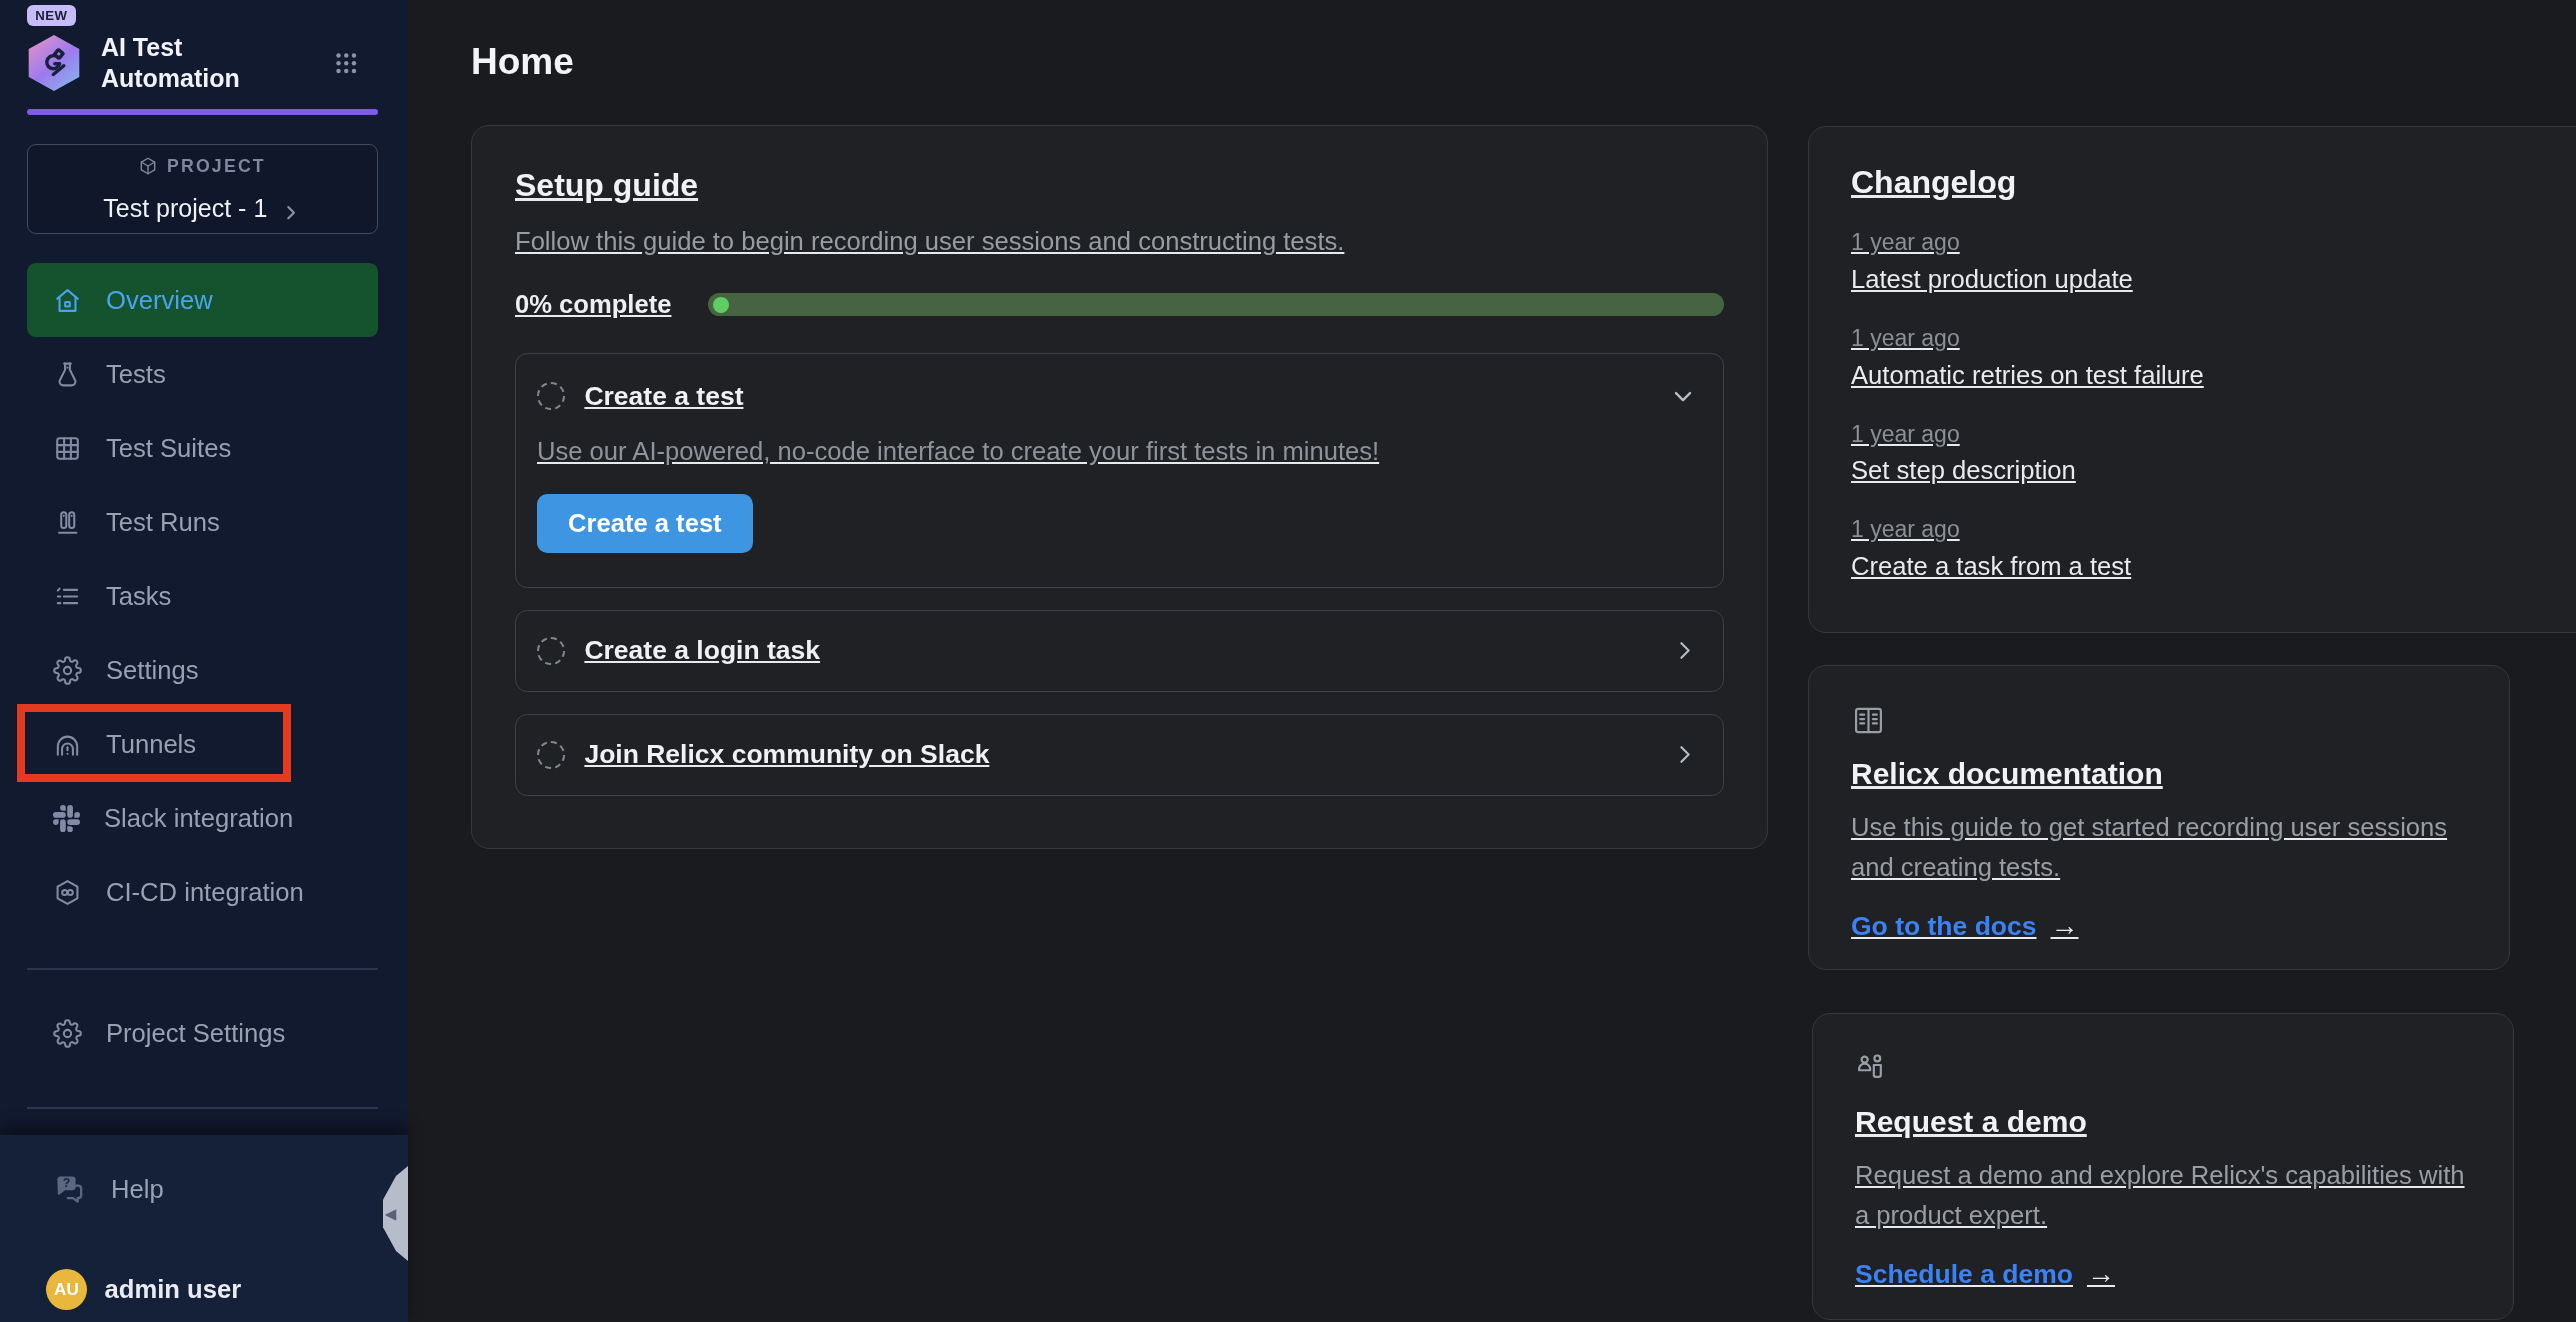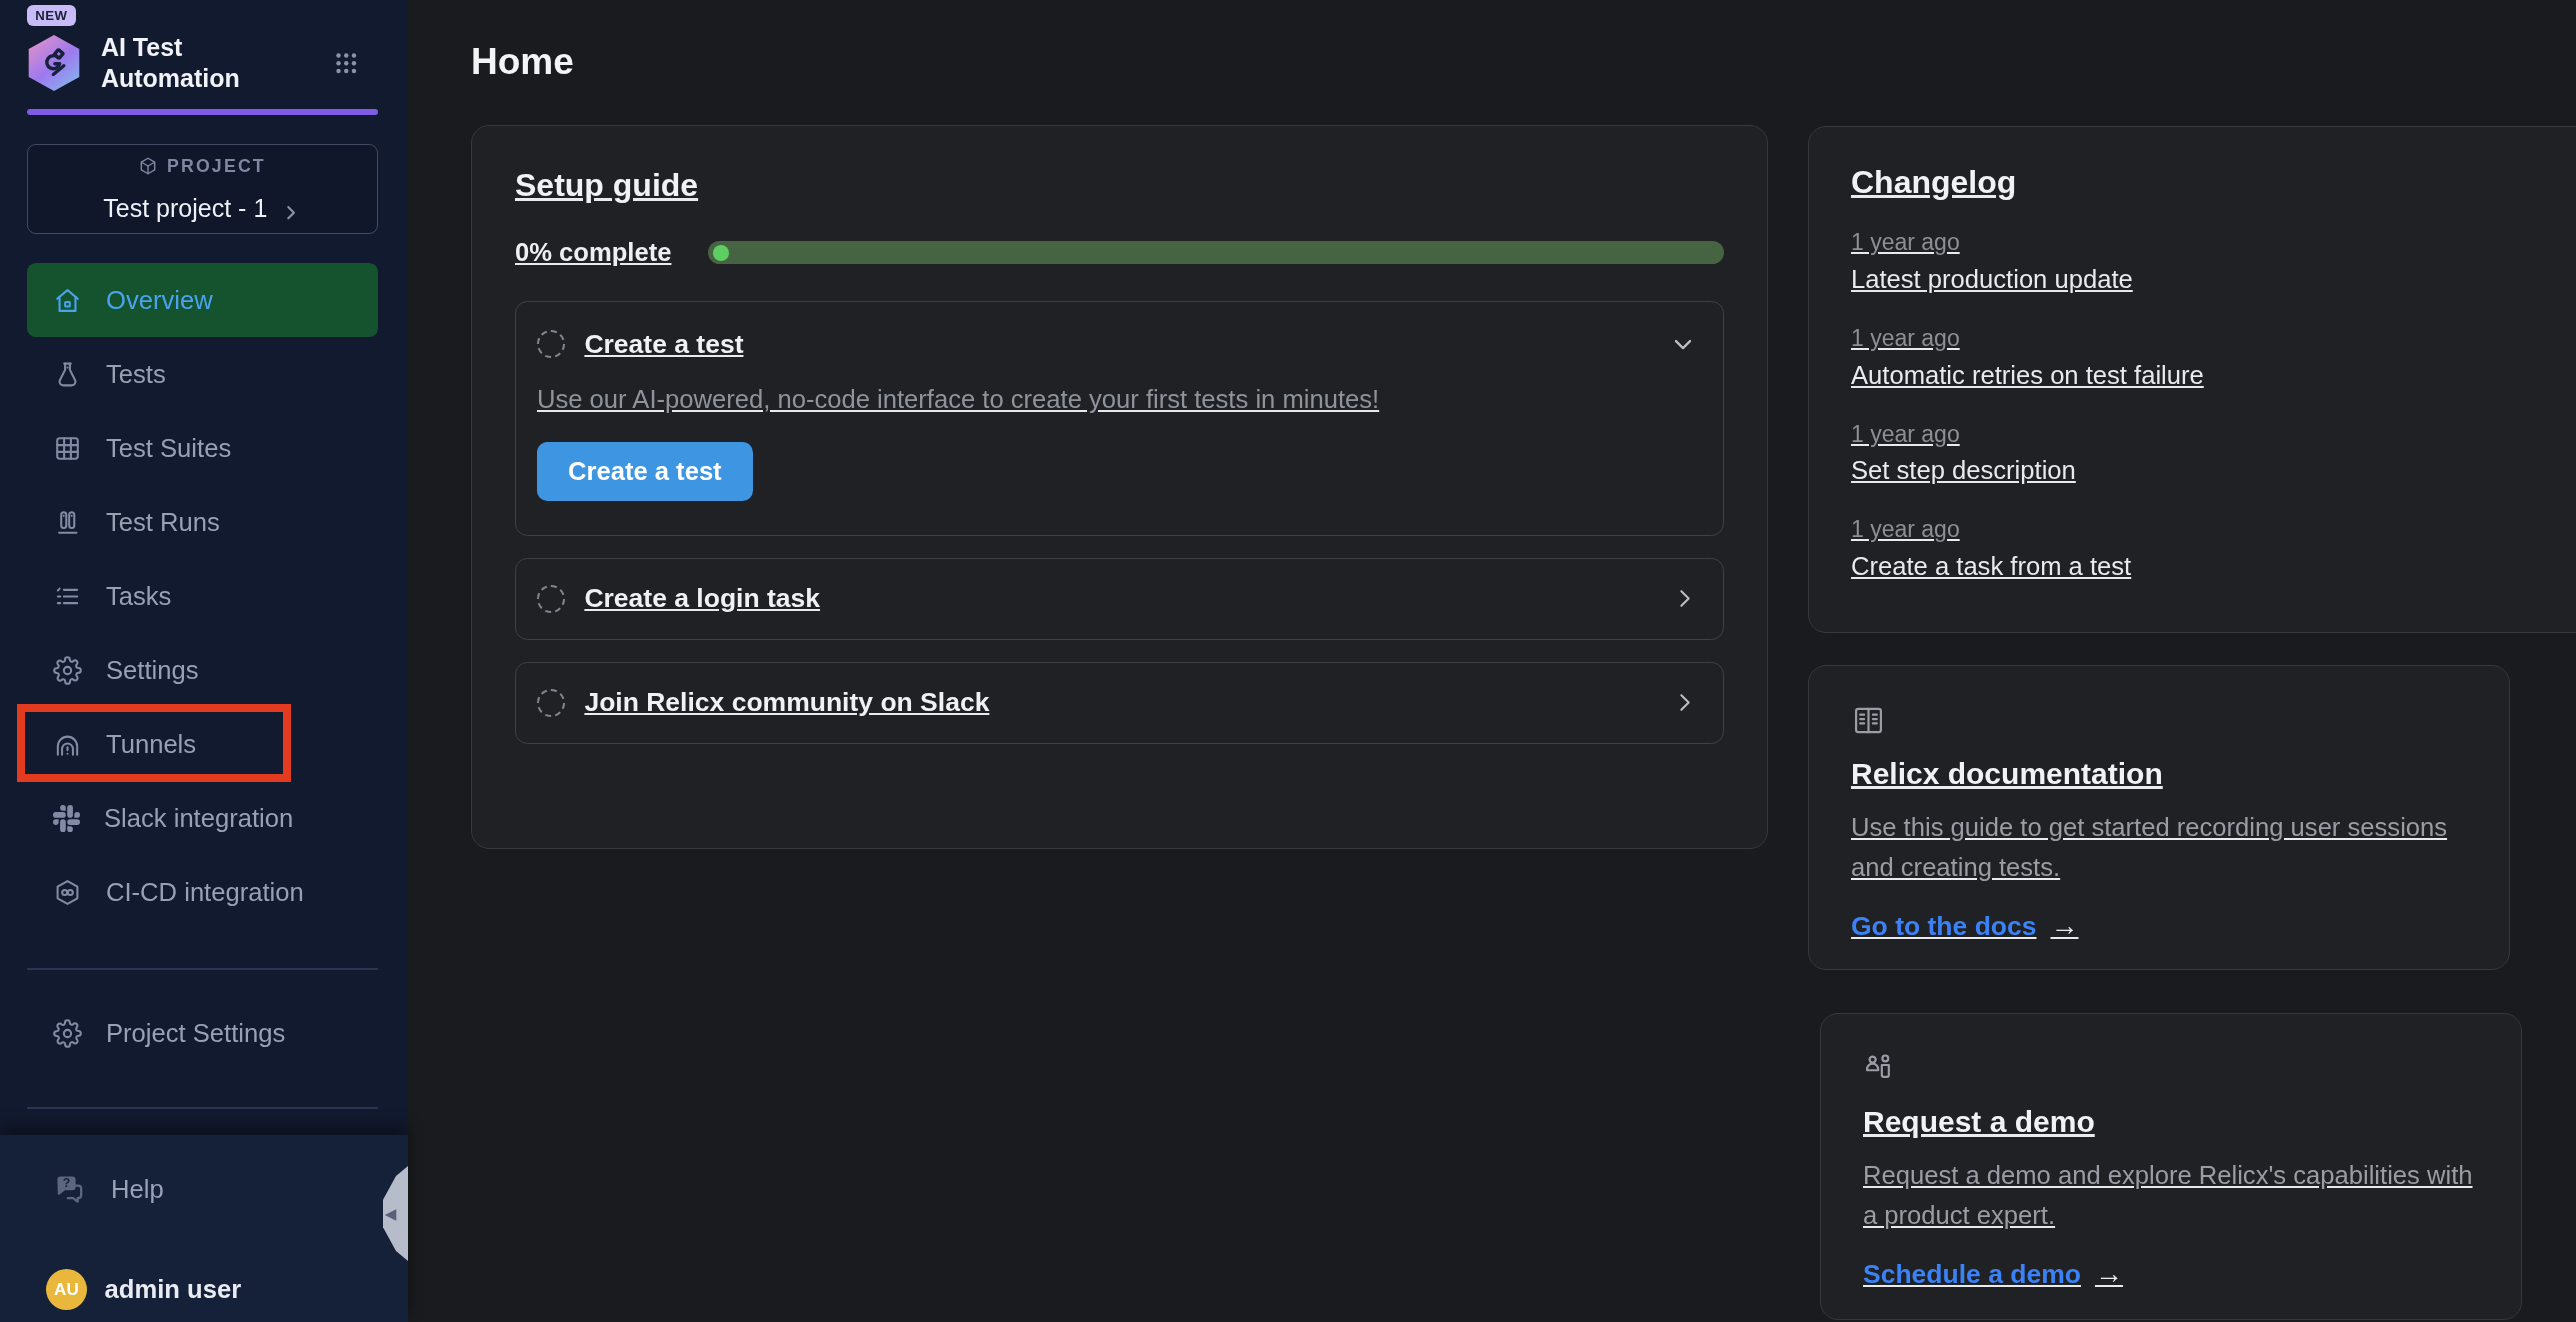--- a/index.html
+++ b/index.html
@@ -105,21 +105,21 @@
   
   .right-col { position:absolute; left:1808px; top:0; width:702px; }
   .changelog-card { position:absolute; left:0; top:126px; width:820px; height:507px; padding:37px 42px; }
   .right-card-title { font-size:32px; font-weight:600; color:#f1f2f4; }
   .cl-list { margin-top:28px; }
   .cl-entry { margin-bottom:31px; }
   .cl-time { font-size:23px; color:#8c9096; }
   .cl-title { margin-top:8.8px; font-size:25.6px; color:#e8eaed; }
 
   .docs-card { position:absolute; left:0; top:665px; width:702px; height:305px; padding:37px 42px; }
-  .demo-card { position:absolute; left:12px; top:1013px; width:702px; height:307px; padding:37px 42px; }
+  .demo-card { position:absolute; left:4px; top:1013px; width:702px; height:307px; padding:37px 42px; }
   .info-icon { color:#9a9da5; }
   .info-title { margin-top:19.4px; font-size:30px; font-weight:600; color:#f1f2f4; }
   .info-desc { margin-top:16px; font-size:25.6px; line-height:40px; color:#9a9da4; }
   .info-link-row { margin-top:23px; display:flex; align-items:center; gap:14px; }
   .info-link { font-size:26.5px; font-weight:600; color:#3b82f6; cursor:pointer; }
   .link-arrow { font-size:28px; color:#e8eaed; }
 </style>
 </head>
 <body>
 
@@ -313,20 +313,21 @@
 
   <div class="collapse-handle">
     <span class="collapse-glyph">◀</span>
   </div>
 </div>
 
 <div class="page-title">Home</div>
 
 <div class="card setup-card">
   <div class="setup-title">Setup guide</div>
+  <div class="setup-desc">Follow this guide to begin recording user sessions and constructing tests.</div>
 
   <div class="progress-row">
     <span class="progress-label">0% complete</span>
     <div class="progress-bar">
       <div class="progress-dot"></div>
     </div>
   </div>
 
   <div class="step-card step-expanded">
     <div class="step-header">

